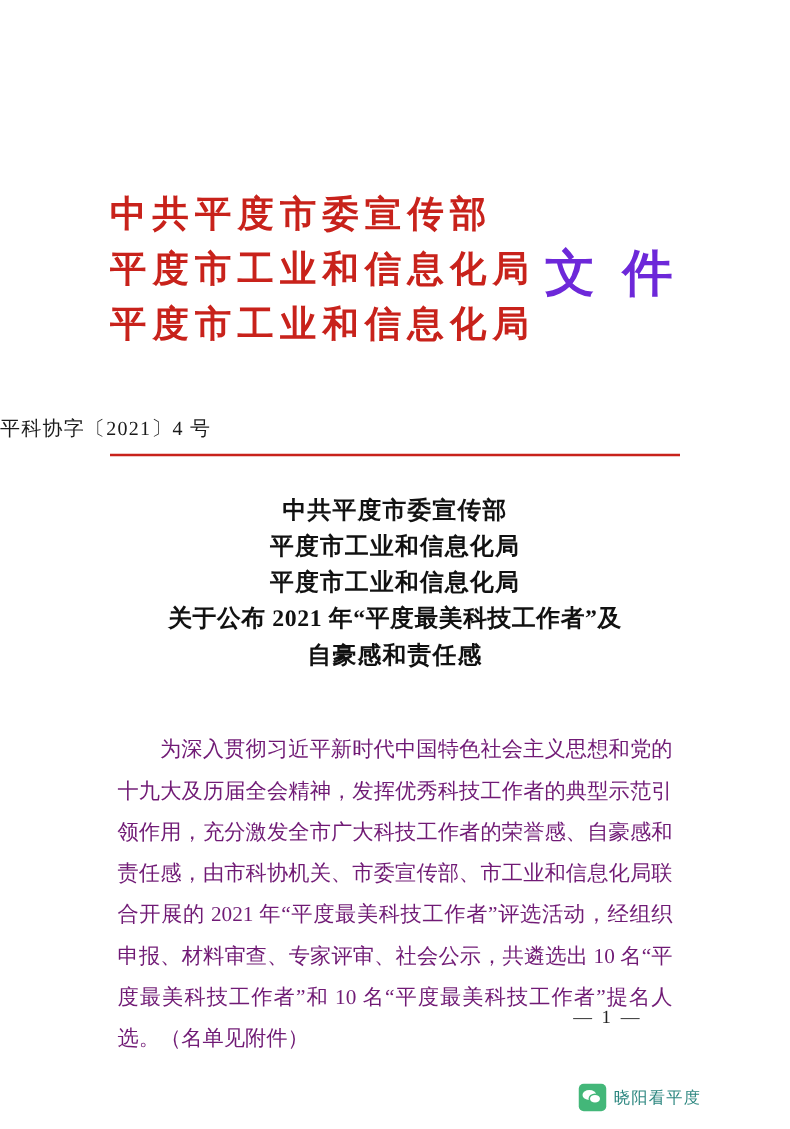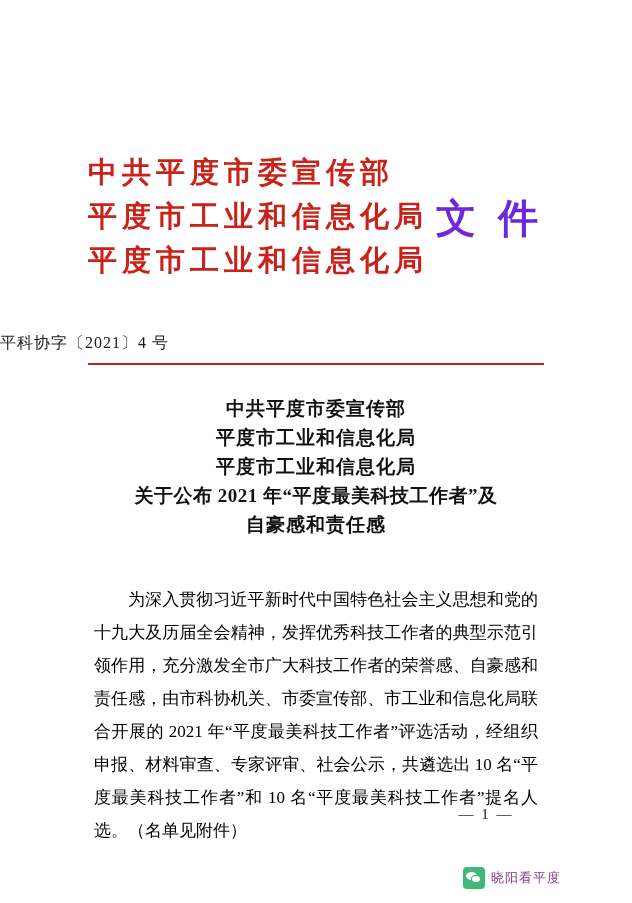--- a/index.html
+++ b/index.html
@@ -94,21 +94,21 @@
   }
   .title-line.wide {
     letter-spacing: 0.5px;
   }
   
   .body-text {
     position: absolute;
     top: 583px;
     left: 94px;
     width: 444px;
-    color: #000000;
+    color: #701a75;
     font-size: 17px;
     line-height: 33px;
     text-align: justify;
     text-justify: inter-ideograph;
     text-indent: 34px;
     font-family: "Liberation Serif", serif;
   }
   
   .page-number {
     position: absolute;
@@ -154,21 +154,21 @@
     top: 5px;
   }
   .wm-logo:after {
     width: 8px;
     height: 6px;
     left: 9px;
     top: 9px;
     box-shadow: 0 0 0 1.2px #2aae67;
   }
   .wm-text {
-    color: #701a75;
+    color: #0f766e;
     font-size: 13px;
     letter-spacing: 1px;
     font-family: "Liberation Sans", sans-serif;
     white-space: nowrap;
   }
 </style>
 </head>
 <body>
 
 <div class="page">

